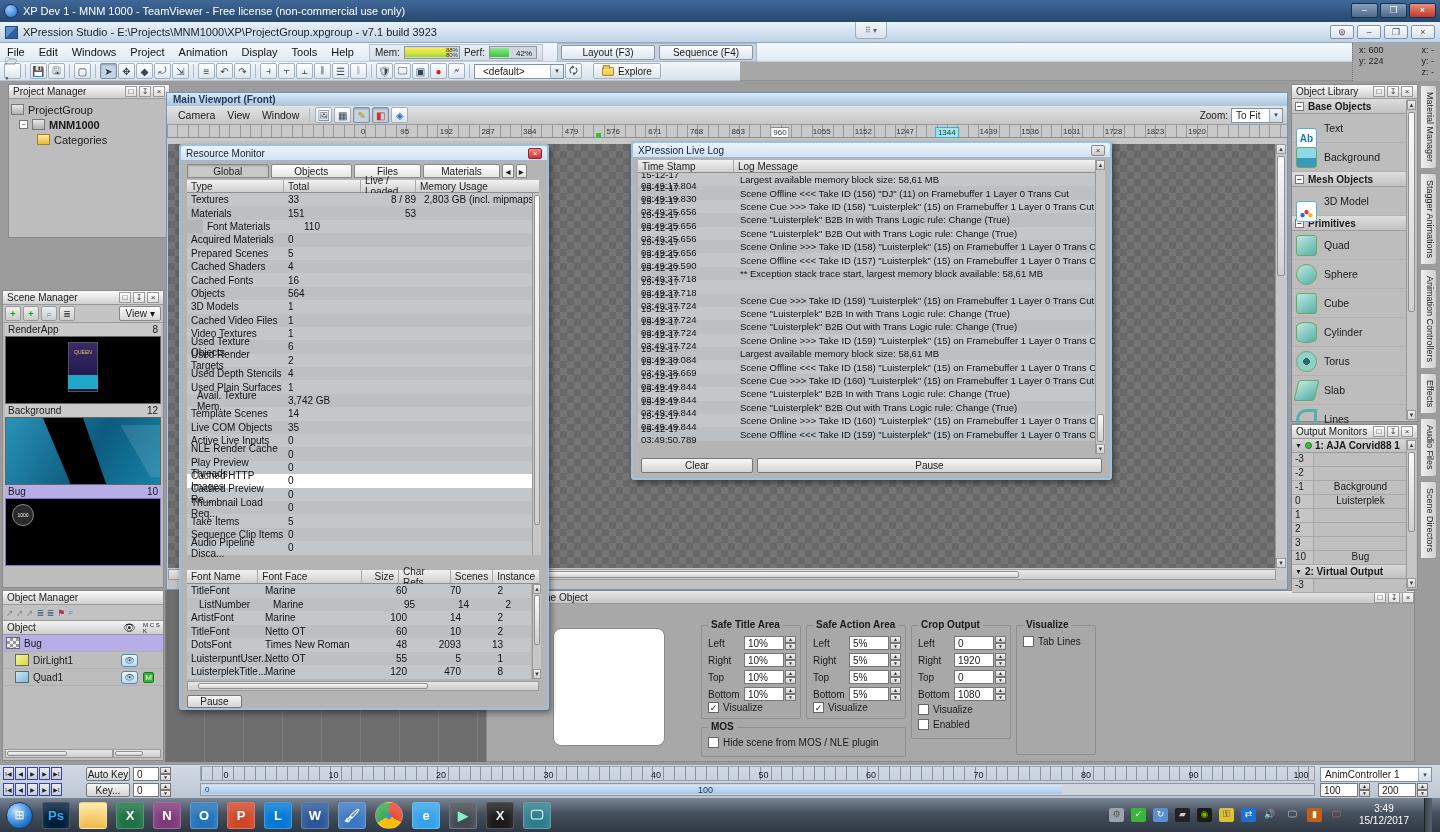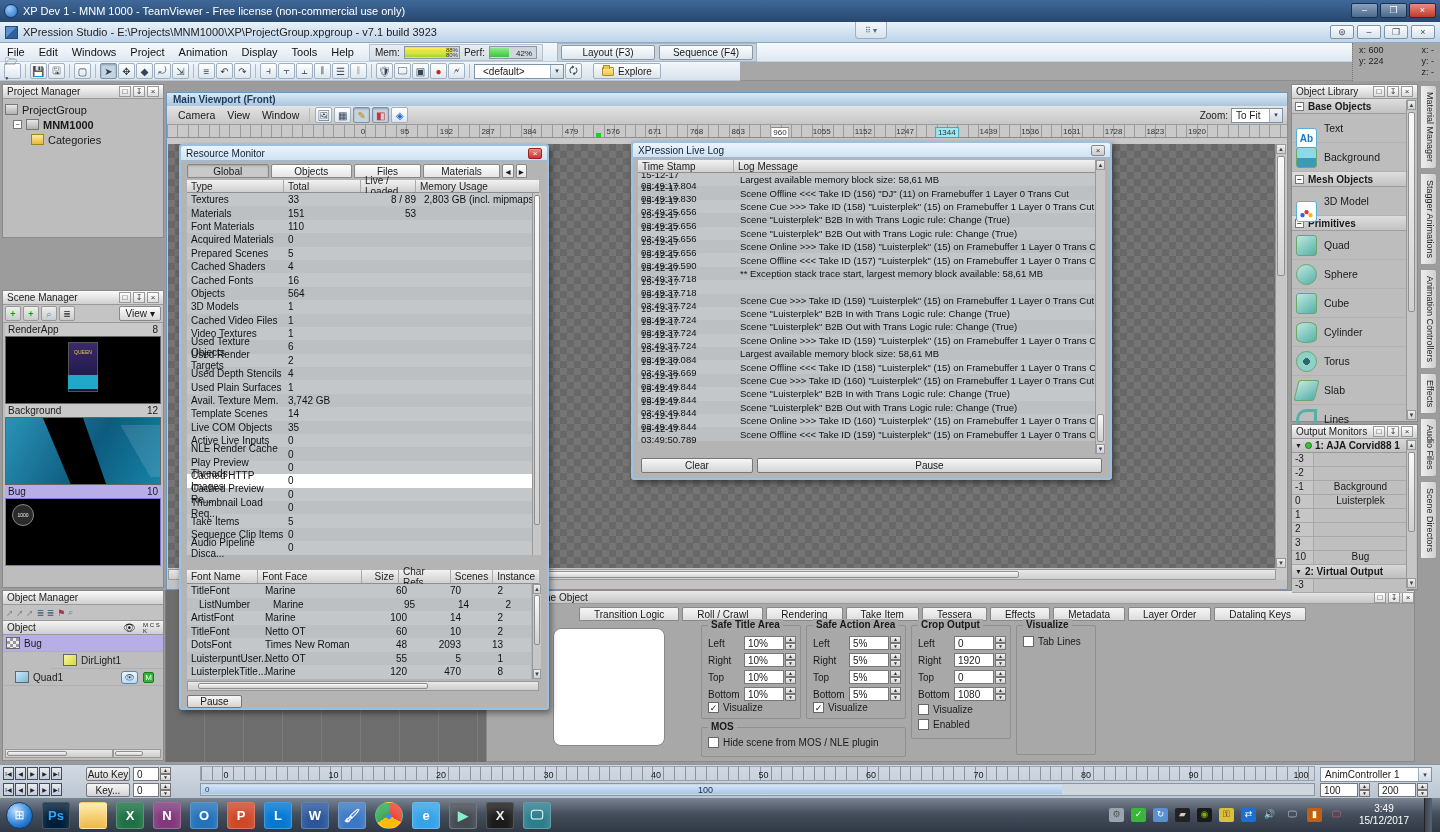--- a/index.html
+++ b/index.html
@@ -282,21 +282,21 @@
     <div>
         <span>y: 224</span>
         <span>y: -</span>
       </div>
     <div>
         <span></span>
         <span>z: -</span>
       </div>
   </div>
 
-  <div class="abs panel" style="left:2px;top:84px;width:162px;height:154px">
+  <div class="abs panel" style="left:8px;top:84px;width:162px;height:154px">
     <div class="phdr">
         <span>Project Manager</span>
         <span class="sp"></span>
       <div class="hbtn">□</div>
         <div class="hbtn">↧</div>
         <div class="hbtn">×</div>
     </div>
     <div class="tree">
       <div class="trow">
           <div class="tico"></div>
@@ -379,21 +379,21 @@
     <div class="omhdr">
         <span>Object</span>
       <span style="position:absolute;left:120px">👁</span>
       <span style="position:absolute;left:140px;font-size:6px;line-height:6px">M C S K</span>
     </div>
     <div id="object-rows">
         <div class="omrow sel">
           <div class="oico" style="background: repeating-conic-gradient(rgb(153, 153, 153) 0%, rgb(153, 153, 153) 25%, rgb(238, 238, 238) 0%, rgb(238, 238, 238) 50%) 0px 0px / 6px 6px;"></div>
           <span>Bug</span>
         </div>
-        <div class="omrow" style="padding-left: 12px; margin-left: 48px;">
+        <div class="omrow" style="padding-left: 12px;">
           <div class="oico" style="background: linear-gradient(135deg, rgb(246, 246, 154), rgb(216, 216, 64));"></div>
           <span>DirLight1</span>
           <div class="eye">👁</div>
         </div>
         <div class="omrow" style="padding-left: 12px;">
           <div class="oico" style="background: linear-gradient(145deg, rgb(205, 232, 248), rgb(127, 184, 216));"></div>
           <span>Quad1</span>
           <div class="eye">👁</div>
           <div class="mbadge">M</div>
         </div>
@@ -468,31 +468,20 @@
 
   <div class="abs" style="left:486px;top:590px;width:929px;height:172px;background:#a8a8a8;border:1px solid #8a8a8a">
     <div style="height:13px;display:flex;align-items:center;background:linear-gradient(#e9e9e9,#c6c6c6);border-bottom:1px solid #999;padding-left:8px;font-size:10px">
       <span>- Bug - Scene Object</span>
       <span style="margin-left:auto;display:flex">
         <div class="hbtn">□</div>
           <div class="hbtn">↧</div>
           <div class="hbtn">×</div>
       </span>
     </div>
-    <div class="sotabs" style="left:92px;top:16px" id="so-tabs">
-        <div class="sotab">Transition Logic</div>
-        <div class="sotab">Roll / Crawl</div>
-        <div class="sotab active">Rendering</div>
-        <div class="sotab">Take Item</div>
-        <div class="sotab">Tessera</div>
-        <div class="sotab">Effects</div>
-        <div class="sotab">Metadata</div>
-        <div class="sotab">Layer Order</div>
-        <div class="sotab">Datalinq Keys</div>
-      </div>
     <div style="position:absolute;left:66px;top:37px;width:112px;height:118px;background:#fff;border:1px solid #888;border-radius:8px"></div>
 
     <div class="grpbox" style="left:214px;top:34px;width:100px;height:94px">
       <div class="gh">Safe Title Area</div>
       <div id="st-fields">
           <div class="fieldrow" style="left: 6px; top: 10px;">
             <div class="flbl">Left</div>
             <div class="finput">10%</div>
             <div class="spinbtns">
               <div>▲</div>
@@ -826,21 +815,21 @@
           <div style="width: 77px; padding-left: 4px;">33</div>
           <div style="width: 55px; text-align: right;">8 / 89</div>
           <div style="flex: 1 1 0%; padding-left: 8px;">2,803 GB (incl. mipmaps)</div>
         </div>
         <div class="drow" style="height: 13.4px;">
           <div style="width: 97px; padding-left: 4px;">Materials</div>
           <div style="width: 77px; padding-left: 4px;">151</div>
           <div style="width: 55px; text-align: right;">53</div>
           <div style="flex: 1 1 0%; padding-left: 8px;"></div>
         </div>
-        <div class="drow" style="height: 13.4px;">
+        <div class="drow" style="height: 13.4px; margin-left: 16px;">
           <div style="width: 97px; padding-left: 4px;">Font Materials</div>
           <div style="width: 77px; padding-left: 4px;">110</div>
           <div style="width: 55px; text-align: right;"></div>
           <div style="flex: 1 1 0%; padding-left: 8px;"></div>
         </div>
         <div class="drow" style="height: 13.4px;">
           <div style="width: 97px; padding-left: 4px;">Acquired Materials</div>
           <div style="width: 77px; padding-left: 4px;">0</div>
           <div style="width: 55px; text-align: right;"></div>
           <div style="flex: 1 1 0%; padding-left: 8px;"></div>
@@ -905,21 +894,21 @@
           <div style="width: 55px; text-align: right;"></div>
           <div style="flex: 1 1 0%; padding-left: 8px;"></div>
         </div>
         <div class="drow" style="height: 13.4px;">
           <div style="width: 97px; padding-left: 4px;">Used Plain Surfaces</div>
           <div style="width: 77px; padding-left: 4px;">1</div>
           <div style="width: 55px; text-align: right;"></div>
           <div style="flex: 1 1 0%; padding-left: 8px;"></div>
         </div>
         <div class="drow" style="height: 13.4px;">
-          <div style="width: 97px; padding-left: 4px;">Avail. Texture Mem.</div>
+          <div style="width: 97px; padding-left: 10px;">Avail. Texture Mem.</div>
           <div style="width: 77px; padding-left: 4px;">3,742 GB</div>
           <div style="width: 55px; text-align: right;"></div>
           <div style="flex: 1 1 0%; padding-left: 8px;"></div>
         </div>
         <div class="drow" style="height: 13.4px;">
           <div style="width: 97px; padding-left: 4px;">Template Scenes</div>
           <div style="width: 77px; padding-left: 4px;">14</div>
           <div style="width: 55px; text-align: right;"></div>
           <div style="flex: 1 1 0%; padding-left: 8px;"></div>
         </div>

